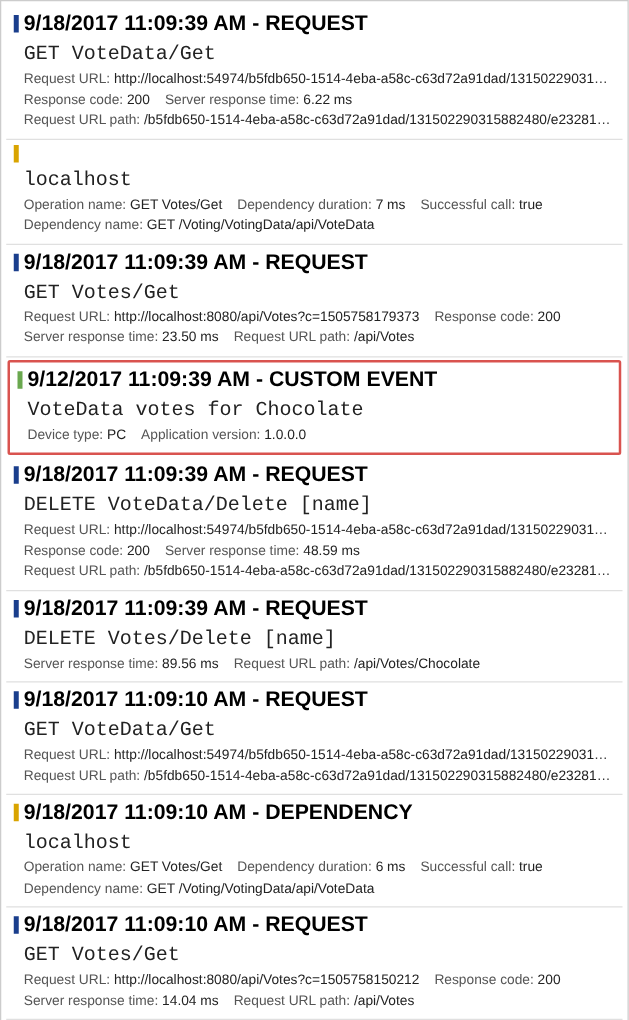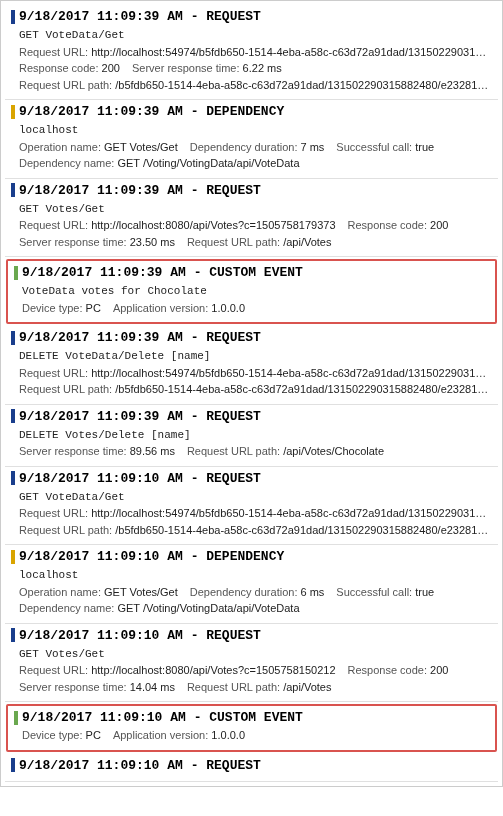--- a/index.html
+++ b/index.html
@@ -34,35 +34,34 @@
       height: 14px;
       margin-right: 4px;
       flex-shrink: 0;
     }
     .bar-blue { background: #1a3e8c; }
     .bar-yellow { background: #d9a400; }
     .bar-green { background: #6aa84f; }
     .ts-type {
       font-weight: bold;
       color: #000;
-      font-size: 13px;
-      font-family: Liberation Mono, monospace;
+      font-size: 17px;
     }
     .sub-line {
       color: #333;
       font-size: 11px;
       line-height: 1.5;
       padding-left: 8px;
       overflow: hidden;
       text-overflow: ellipsis;
       white-space: nowrap;
     }
     .mono {
       font-family: Consolas, "Courier New", monospace;
-      font-size: 11px;
+      font-size: 16px;
       color: #222;
     }
     .label { color: #555; }
     .label::after { content: ": "; }
     .val { color: #222; }
     .seg { margin-right: 12px; display: inline; }
   </style>
 </head>
 <body>
 
@@ -73,50 +72,50 @@
         <span class="ts-type">9/18/2017 11:09:39 AM - REQUEST</span>
       </div>
       <div class="sub-line"><span class="mono">GET VoteData/Get</span></div>
       <div class="sub-line"><span class="seg"><span class="label">Request URL</span><span class="val">http://localhost:54974/b5fdb650-1514-4eba-a58c-c63d72a91dad/131502290315...</span></span></div>
       <div class="sub-line"><span class="seg"><span class="label">Response code</span><span class="val">200</span></span><span class="seg"><span class="label">Server response time</span><span class="val">6.22 ms</span></span></div>
       <div class="sub-line"><span class="seg"><span class="label">Request URL path</span><span class="val">/b5fdb650-1514-4eba-a58c-c63d72a91dad/131502290315882480/e232814...</span></span></div>
     </div>
     <div class="entry">
       <div class="header-line">
         <span class="color-bar bar-yellow"></span>
-        <span class="ts-type">9/18/2017 11:09:39 AM - DEPENDENCY</span>
       </div>
       <div class="sub-line"><span class="mono">localhost</span></div>
       <div class="sub-line"><span class="seg"><span class="label">Operation name</span><span class="val">GET Votes/Get</span></span><span class="seg"><span class="label">Dependency duration</span><span class="val">7 ms</span></span><span class="seg"><span class="label">Successful call</span><span class="val">true</span></span></div>
       <div class="sub-line"><span class="seg"><span class="label">Dependency name</span><span class="val">GET /Voting/VotingData/api/VoteData</span></span></div>
     </div>
     <div class="entry">
       <div class="header-line">
         <span class="color-bar bar-blue"></span>
         <span class="ts-type">9/18/2017 11:09:39 AM - REQUEST</span>
       </div>
       <div class="sub-line"><span class="mono">GET Votes/Get</span></div>
       <div class="sub-line"><span class="seg"><span class="label">Request URL</span><span class="val">http://localhost:8080/api/Votes?c=1505758179373</span></span><span class="seg"><span class="label">Response code</span><span class="val">200</span></span></div>
       <div class="sub-line"><span class="seg"><span class="label">Server response time</span><span class="val">23.50 ms</span></span><span class="seg"><span class="label">Request URL path</span><span class="val">/api/Votes</span></span></div>
     </div>
     <div class="entry highlighted">
       <div class="header-line">
         <span class="color-bar bar-green"></span>
-        <span class="ts-type">9/18/2017 11:09:39 AM - CUSTOM EVENT</span>
+        <span class="ts-type">9/12/2017 11:09:39 AM - CUSTOM EVENT</span>
       </div>
       <div class="sub-line"><span class="mono">VoteData votes for Chocolate</span></div>
       <div class="sub-line"><span class="seg"><span class="label">Device type</span><span class="val">PC</span></span><span class="seg"><span class="label">Application version</span><span class="val">1.0.0.0</span></span></div>
     </div>
     <div class="entry">
       <div class="header-line">
         <span class="color-bar bar-blue"></span>
         <span class="ts-type">9/18/2017 11:09:39 AM - REQUEST</span>
       </div>
       <div class="sub-line"><span class="mono">DELETE VoteData/Delete [name]</span></div>
       <div class="sub-line"><span class="seg"><span class="label">Request URL</span><span class="val">http://localhost:54974/b5fdb650-1514-4eba-a58c-c63d72a91dad/131502290315...</span></span></div>
+      <div class="sub-line"><span class="seg"><span class="label">Response code</span><span class="val">200</span></span><span class="seg"><span class="label">Server response time</span><span class="val">48.59 ms</span></span></div>
       <div class="sub-line"><span class="seg"><span class="label">Request URL path</span><span class="val">/b5fdb650-1514-4eba-a58c-c63d72a91dad/131502290315882480/e232814...</span></span></div>
     </div>
     <div class="entry">
       <div class="header-line">
         <span class="color-bar bar-blue"></span>
         <span class="ts-type">9/18/2017 11:09:39 AM - REQUEST</span>
       </div>
       <div class="sub-line"><span class="mono">DELETE Votes/Delete [name]</span></div>
       <div class="sub-line"><span class="seg"><span class="label">Server response time</span><span class="val">89.56 ms</span></span><span class="seg"><span class="label">Request URL path</span><span class="val">/api/Votes/Chocolate</span></span></div>
     </div>

